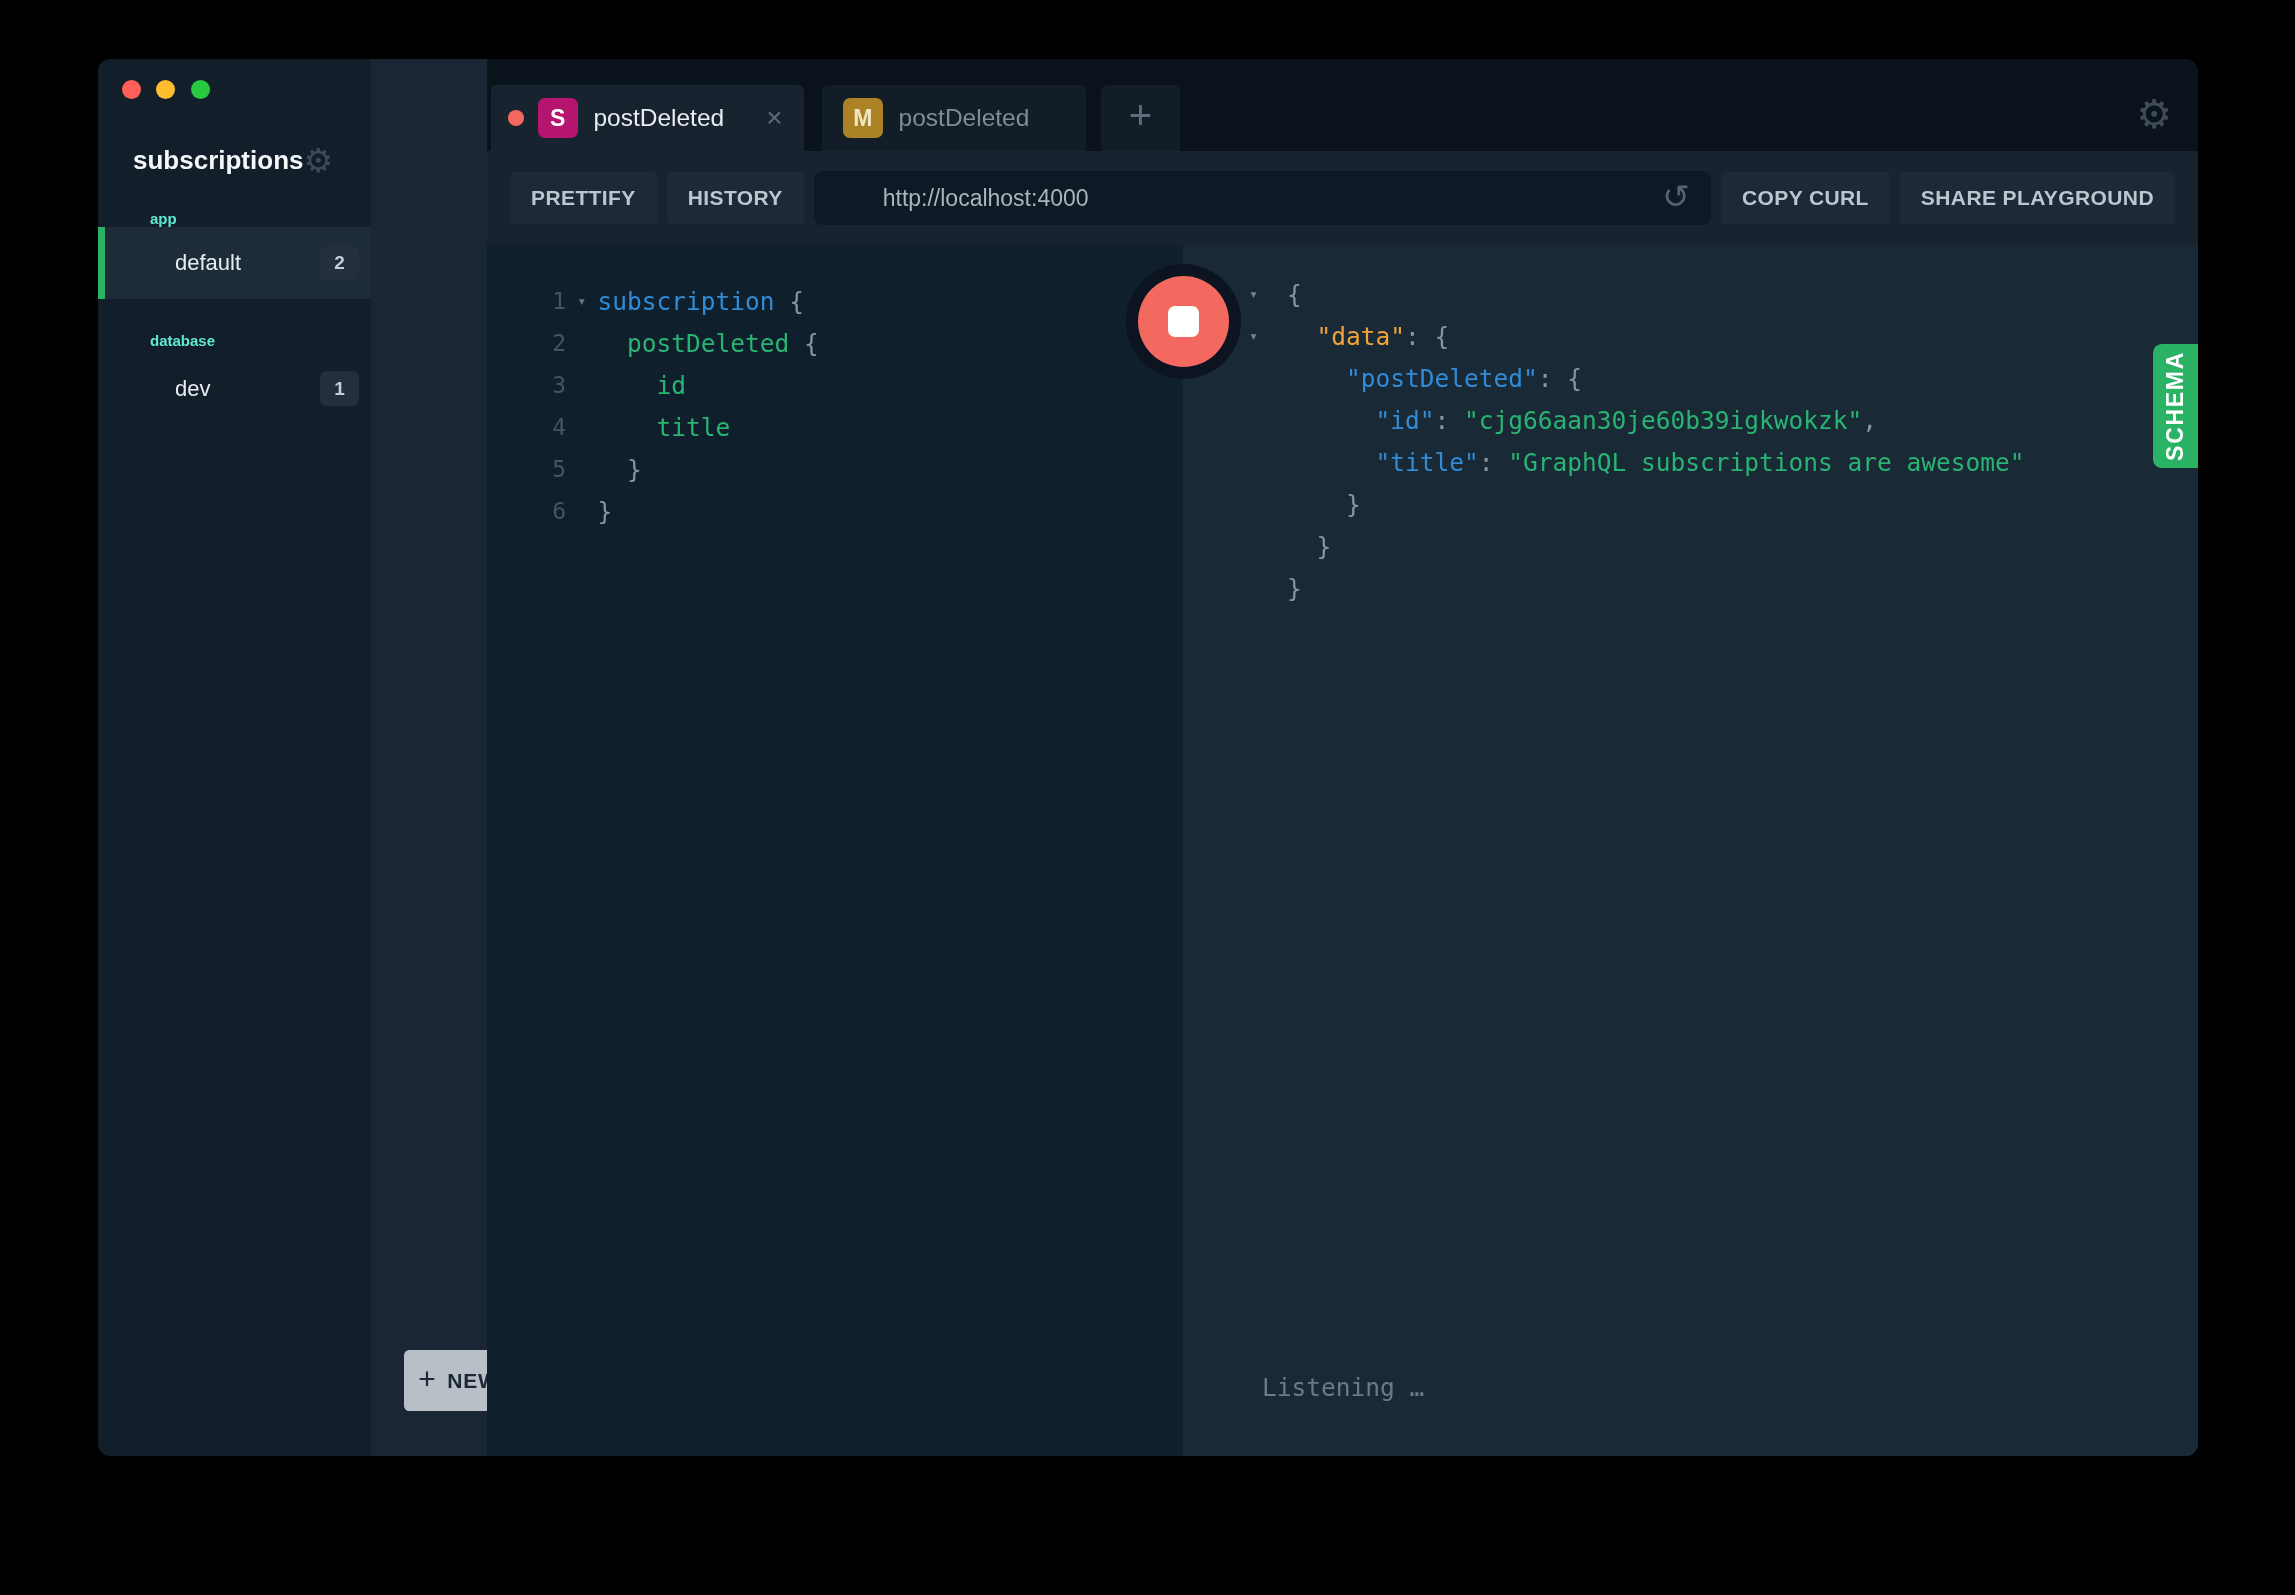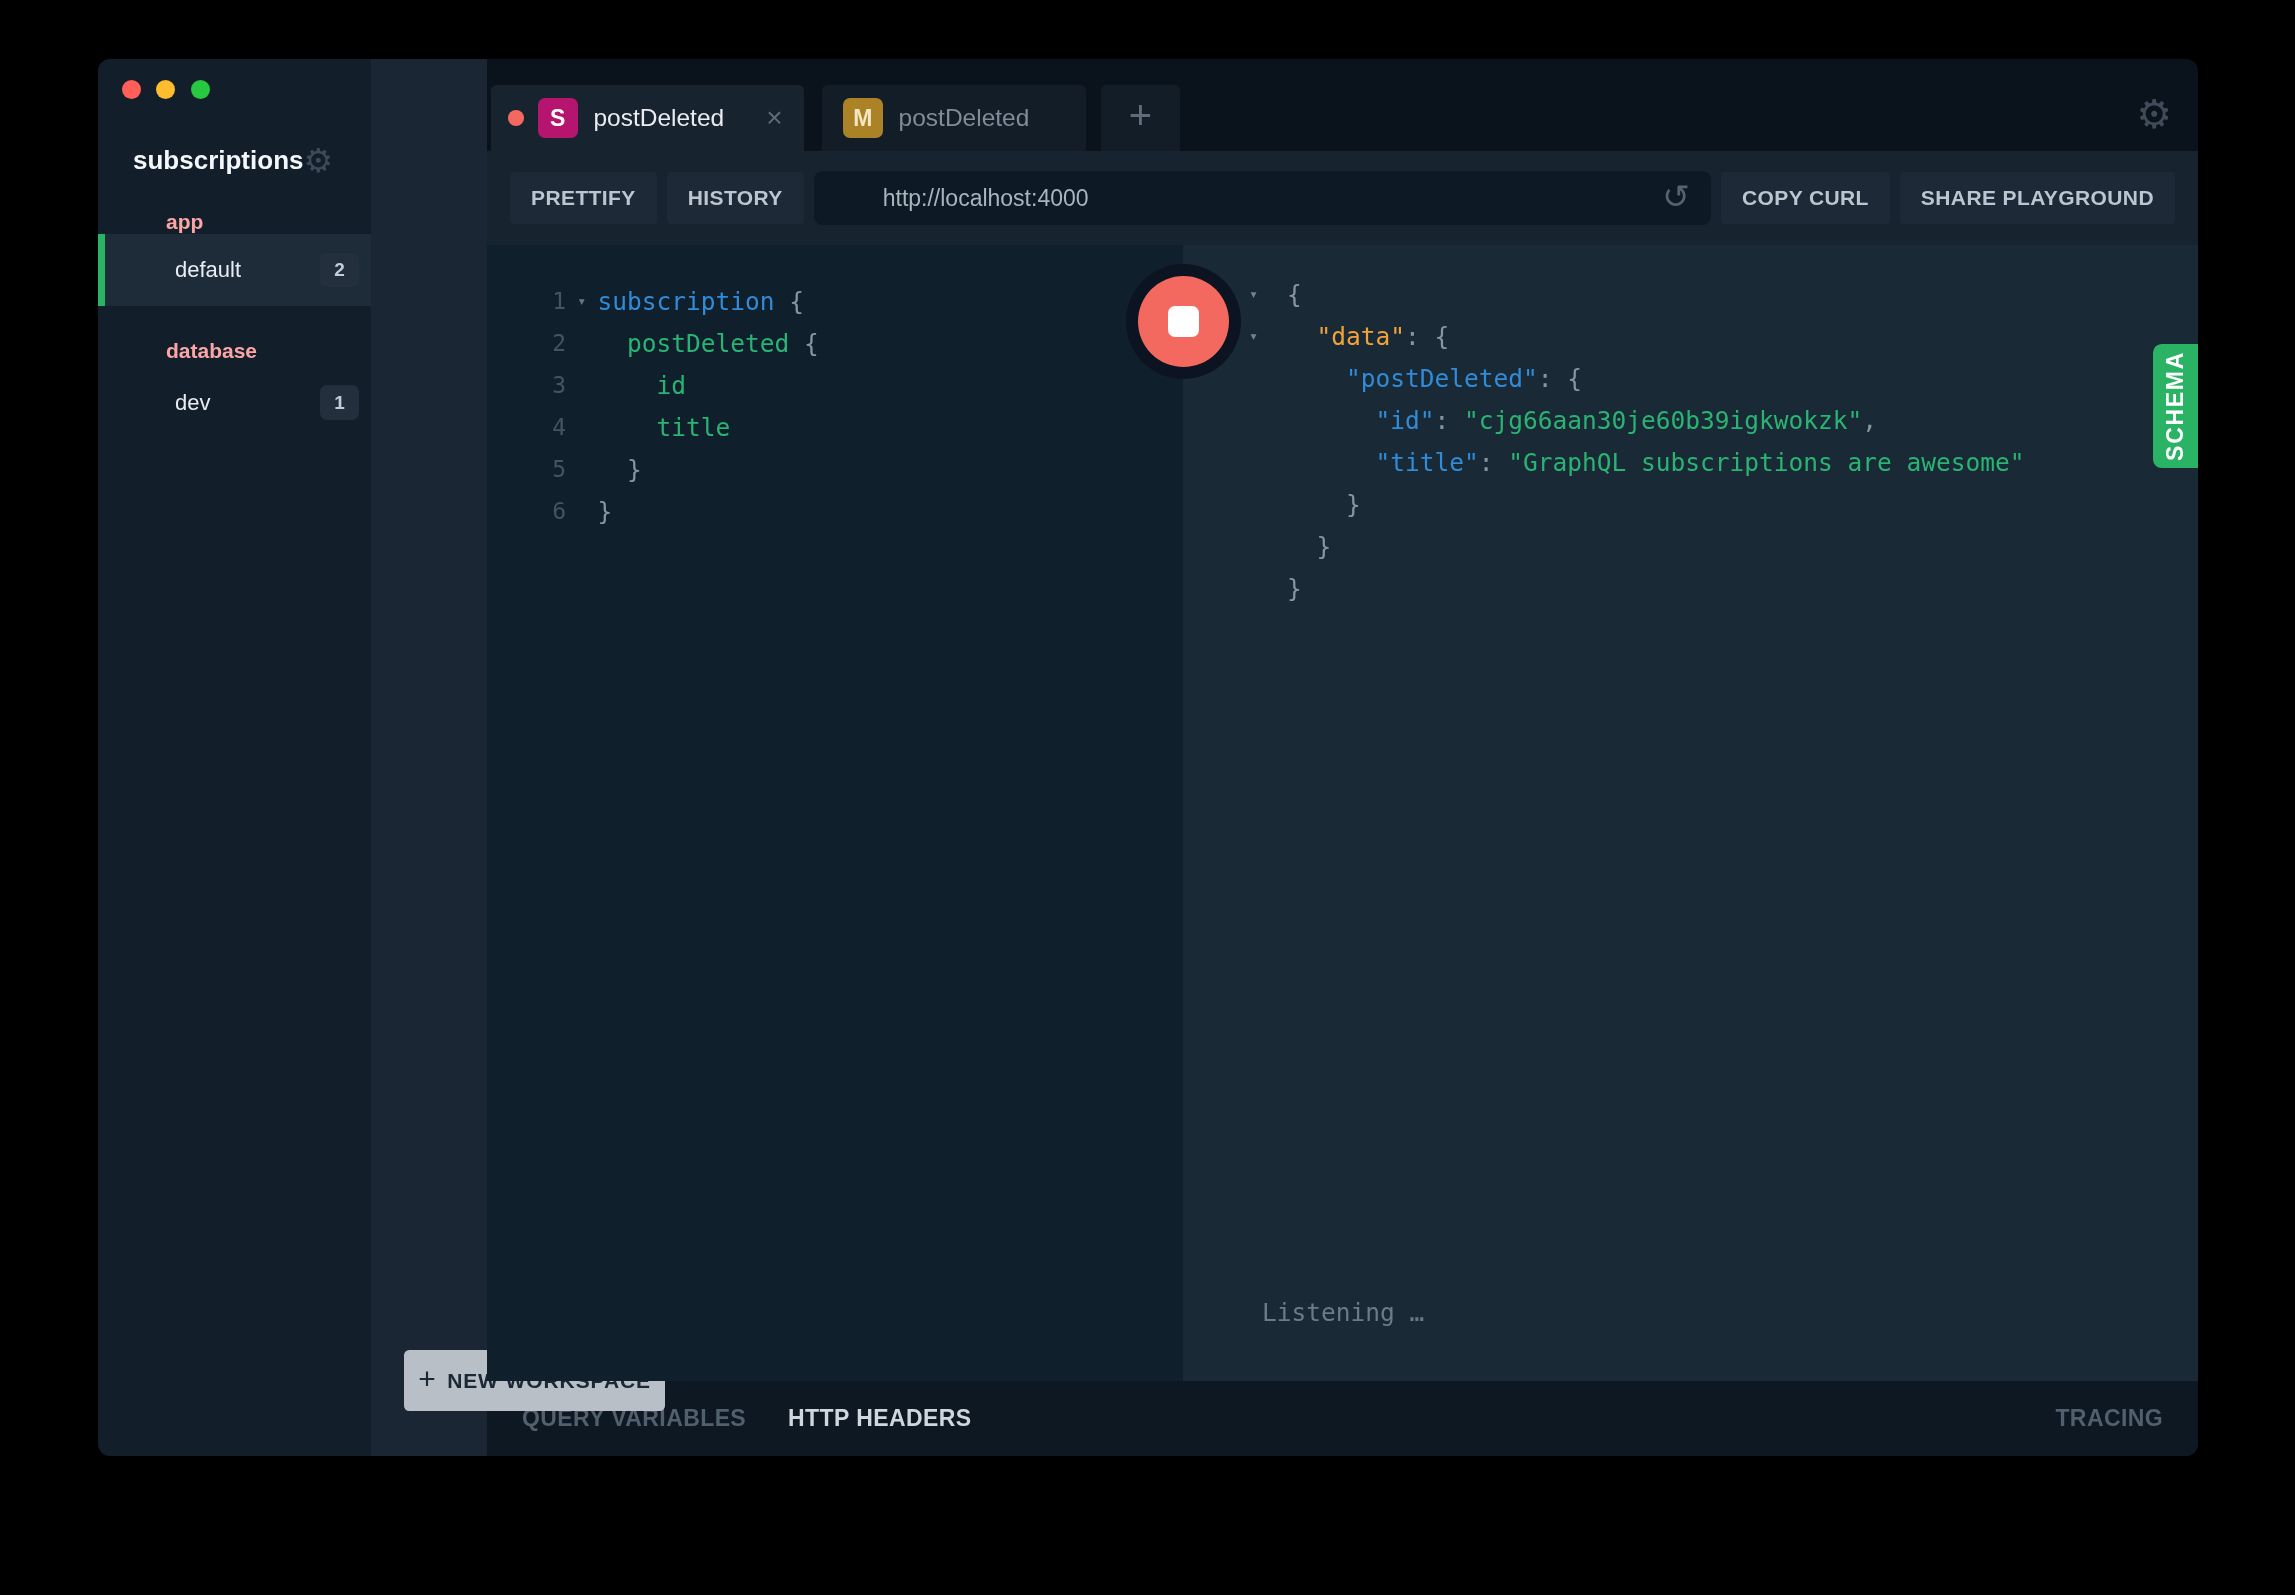--- a/index.html
+++ b/index.html
@@ -11,21 +11,21 @@
   
   .sidebar { width:389px; flex:none; display:flex; flex-direction:row; }
   .side-upper { background:#121f2b; padding-bottom:84px; }
   .traffic { display:flex; gap:15.7px; padding:21px 0 0 23.6px; }
   .light { width:19px; height:19px; border-radius:50%; }
   .light.red { background:#ff5f57; } .light.yellow { background:#febc2e; } .light.green { background:#28c840; }
   .side-title-row { display:flex; align-items:center; justify-content:space-between;
                     margin-top:45px; padding:0 38px 0 35px; }
   .side-title { color:#f4f7f9; font-size:26px; font-weight:600; }
   .gear { color:#3d4a57; font-size:33px; line-height:1; }
-  .side-section-label { margin-top:33px; padding-left:68px; color:#fca5a5; font-size:21px; font-weight:600; }
+  .side-section-label { margin-top:33px; padding-left:52px; color:#5eead4; font-size:15px; font-weight:600; }
   .side-row { height:72px; display:flex; align-items:center; padding-left:77px; position:relative; }
   .side-row.selected { background:#1e2b39; }
   .side-row.selected::before { content:""; position:absolute; left:0; top:0; bottom:0; width:7px; background:#2bb365; }
   .side-row.plain { margin-top:7px; height:65px;justify-content:space-between; }
   .side-row-label { color:#e8edf1; font-size:22px; }
   .count-badge { margin-left:auto; margin-right:12.2px; background:#232f3c; color:#c3cdd7;
                  font-size:19px; font-weight:600; padding:6.1px 14px; border-radius:7px; }
   .side-lower { flex:1; background:#1a2633; position:relative; }
   .new-workspace { position:absolute; left:33px; bottom:45px; width:261px; height:61px;
                    background:#b9bfc7; color:#1b2835; border-radius:5.2px; display:flex;
@@ -194,21 +194,16 @@
         <div class="stop-inner">
           <div class="stop-square"></div>
         </div>
       </div>
 
       <div class="schema-tab">
         <span class="schema-text">SCHEMA</span>
       </div>
     </div>
 
-    <div class="footer">
-      <span class="footer-qv">QUERY VARIABLES</span>
-      <span class="footer-hh">HTTP HEADERS</span>
-      <span class="footer-tracing">TRACING</span>
-    </div>
 
   </div>
 </div>
 
 
 </body></html>

